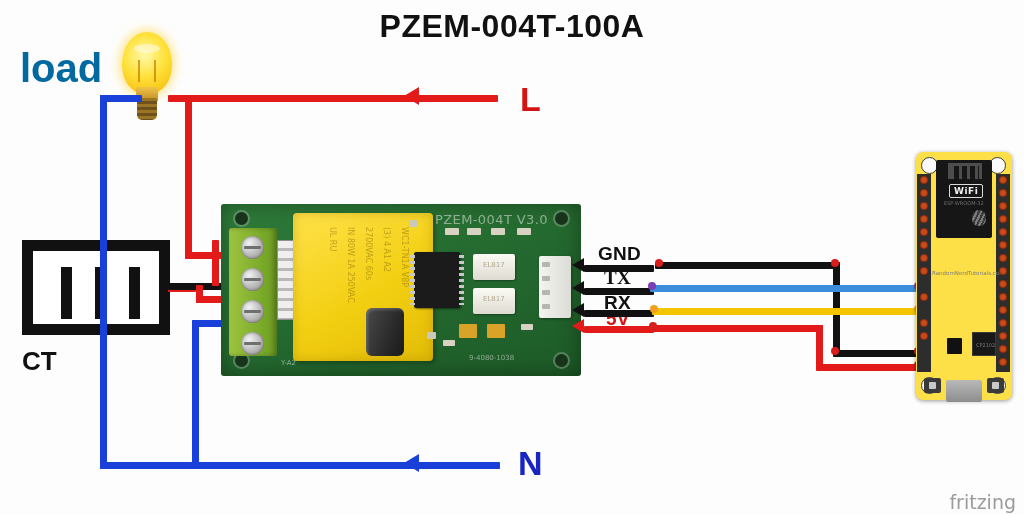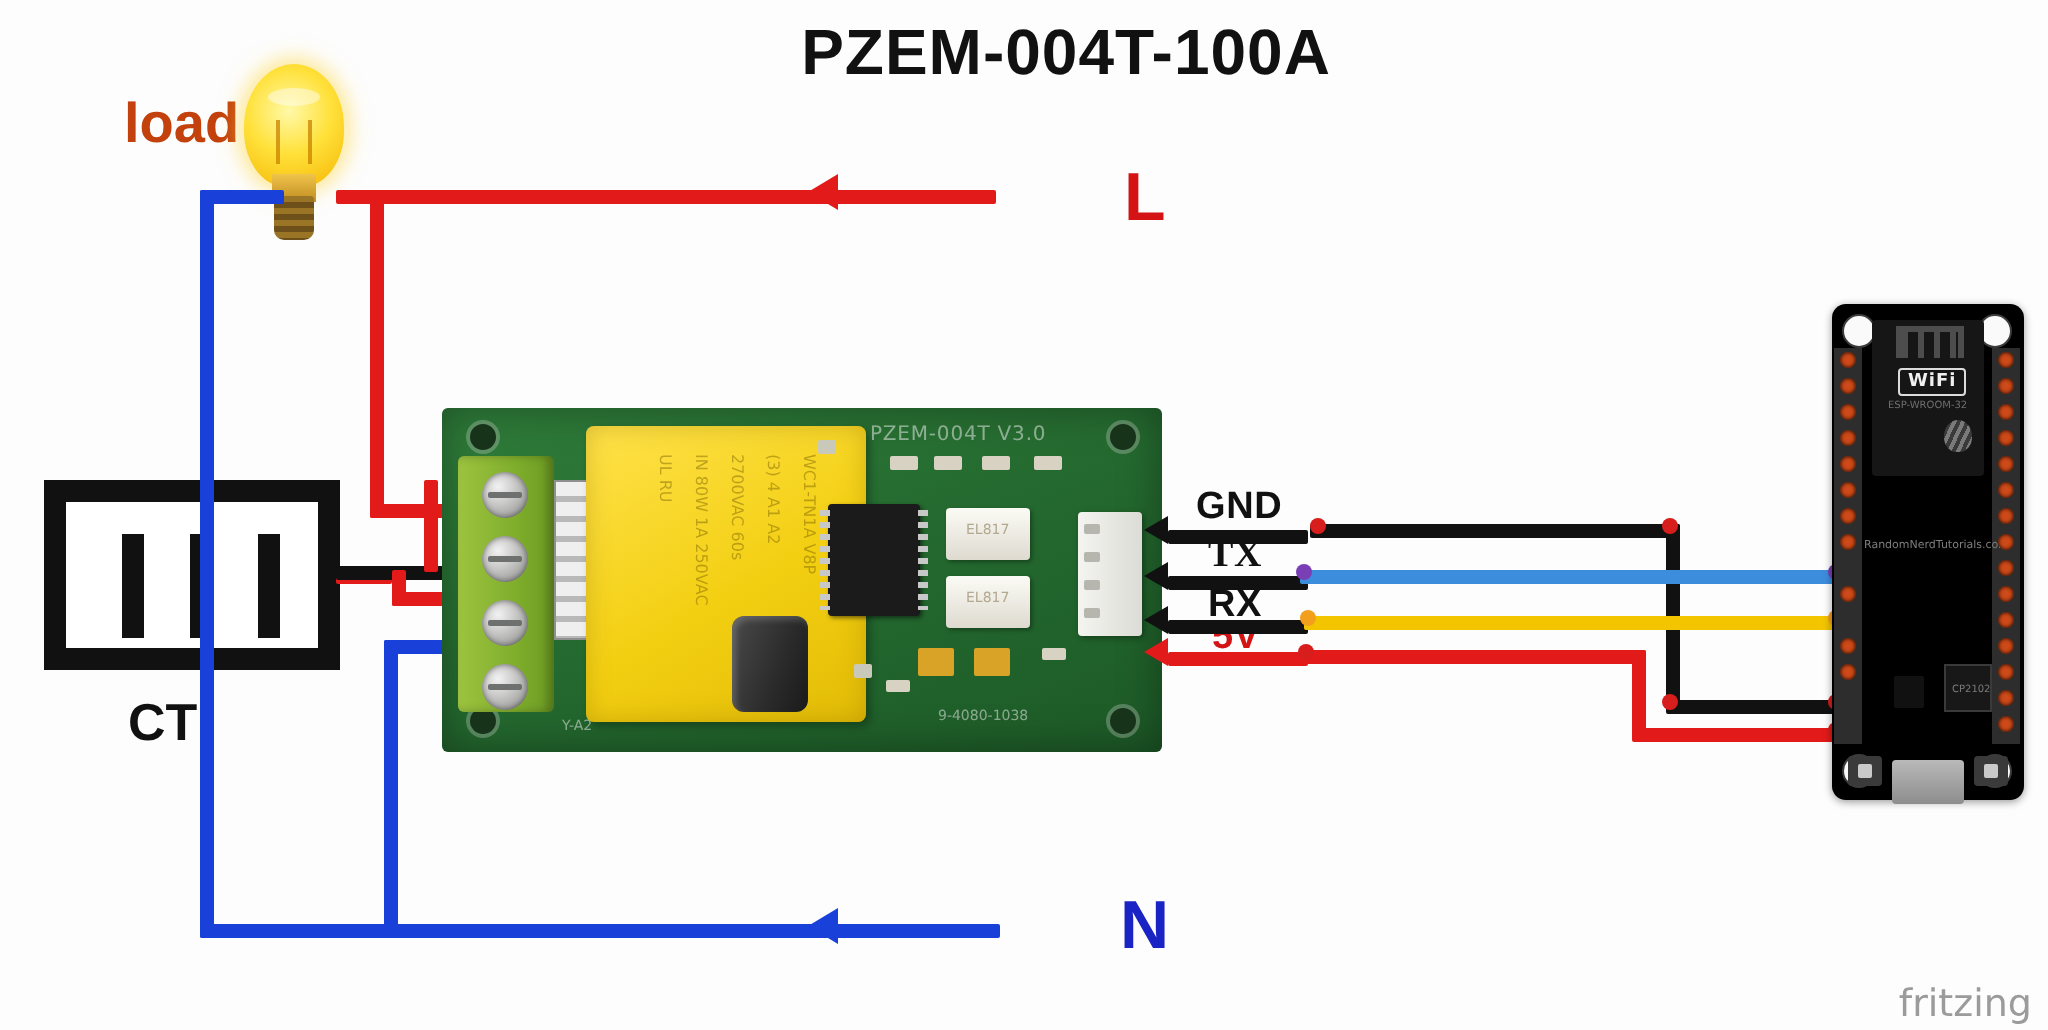--- a/index.html
+++ b/index.html
@@ -26,28 +26,28 @@
   .w-yellow{ background: #f2c500; }
   .w-lblue { background: #3d8ddd; }
   .w-thin  { height: 5px; }
 
   .dot { position: absolute; width: 8px; height: 8px; border-radius: 50%; }
   .dot.red   { background: #d81d1d; }
   .dot.orange{ background: #f29f1e; }
   .dot.purple{ background: #7b3fb5; }
 
   
-  .lbl { position: absolute; font-weight: 700; white-space: nowrap; padding-left: 42px; }
+  .lbl { position: absolute; font-weight: 700; white-space: nowrap; }
   #title-text {
     left: 0; right: 0; top: 8px;
     text-align: center;
     font-size: 32px; letter-spacing: .5px;
     color: #111; font-weight: 700;
   }
-  #load-label  { left: 20px;  top: 46px;  font-size: 28px; color: #c2410c; }
+  #load-label  { left: 20px;  top: 46px;  font-size: 40px; color: #0369a1; }
   #ct-label    { left: 22px;  top: 346px; font-size: 26px; color: #111; }
   #l-label     { left: 520px; top: 80px;  font-size: 34px; color: #d41414; }
   #n-label     { left: 518px; top: 444px; font-size: 34px; color: #1a23c4; }
 
   .pin-lbl {
     position: absolute; font-size: 19px; font-weight: 700;
     color: #111; letter-spacing: .3px;
   }
   #pin-5v { color: #d41414; }
 
@@ -190,27 +190,27 @@
     position: absolute; background: #d8d2c2; border-radius: 1px;
   }
   .smd.gold { background: #d9a328; }
   .pad {
     position: absolute; width: 9px; height: 7px; background: #c9c9bb; border-radius: 1px;
   }
   .silk {
     position: absolute; color: rgba(225,232,225,.55); font-size: 7px;
     font-family: "DejaVu Sans", sans-serif; white-space: nowrap;
   }
-  .silk.big { font-size: 10px; letter-spacing: .4px; }
+  .silk.big { font-size: 13px; letter-spacing: .4px; }
 
   
   #esp32-board {
     position: absolute; left: 916px; top: 152px;
     width: 96px; height: 248px;
-    background: #000000; border-radius: 7px;
+    background: #fde047; border-radius: 7px;
     box-shadow: 0 1px 4px rgba(0,0,0,.4);
   }
   .esp-hole {
     position: absolute; width: 17px; height: 17px; border-radius: 50%;
     background: #fafafa; border: 1px solid #3c3c3c;
   }
   .header-rail {
     position: absolute; top: 22px; width: 14px; height: 198px;
     background: #2d2d2d;
   }

